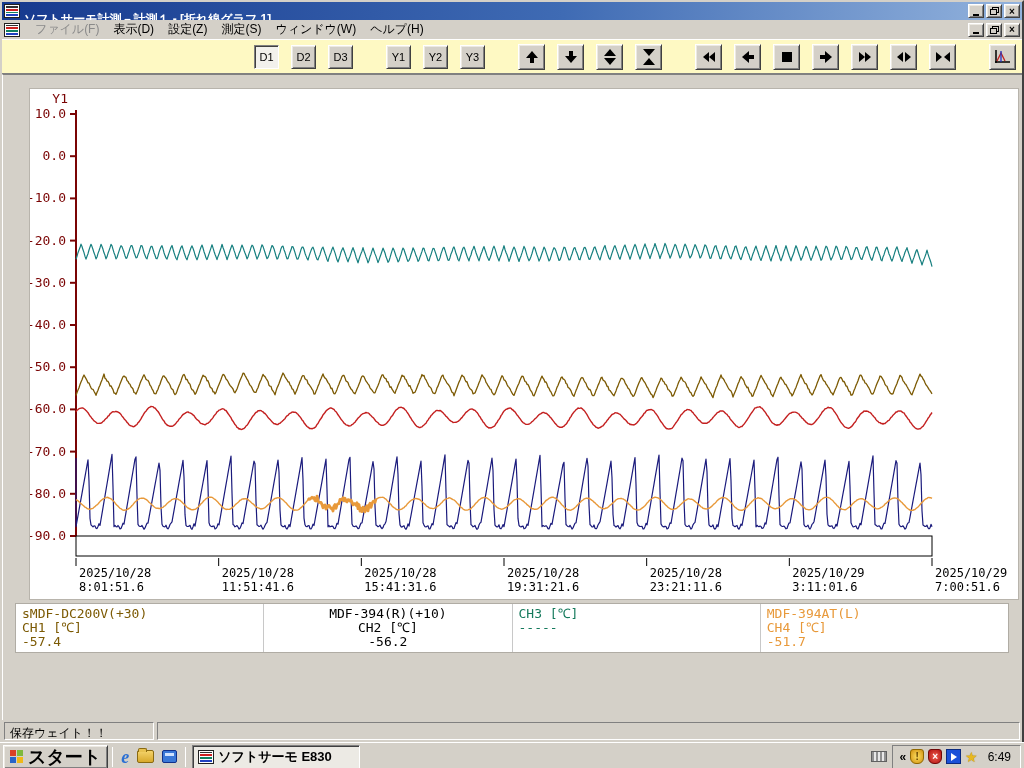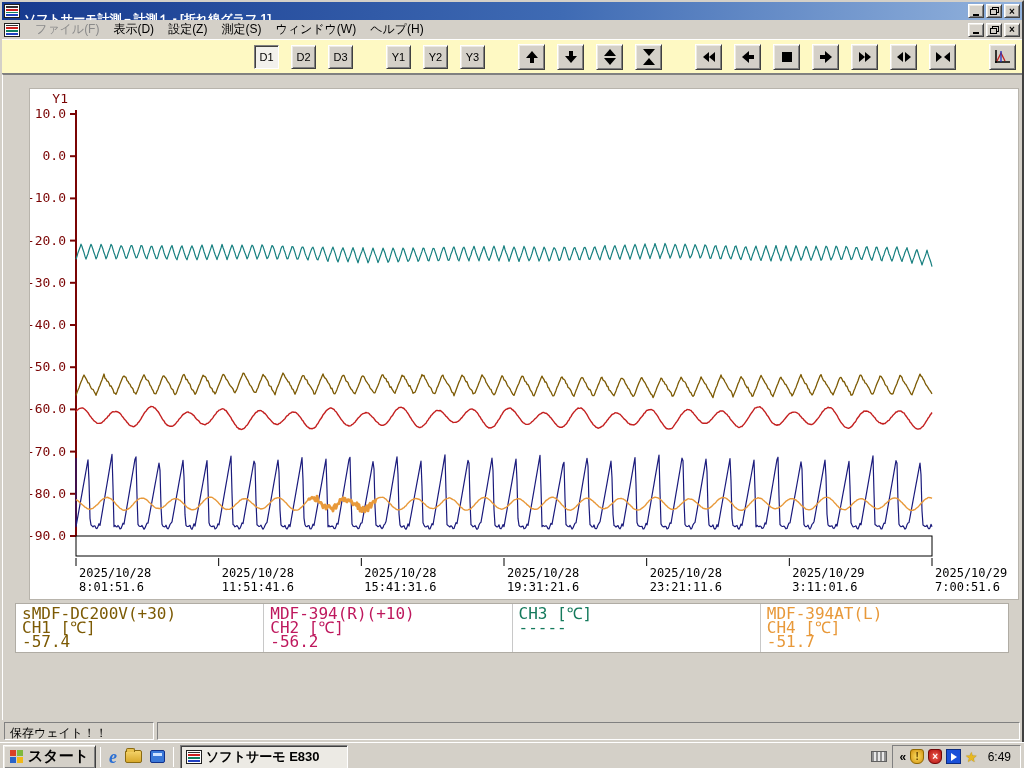--- a/index.html
+++ b/index.html
@@ -50,39 +50,39 @@
   .vstack { display:flex; flex-direction:column; align-items:center; }
   .hstack { display:flex; flex-direction:row; align-items:center; }
   .sq { width:10px; height:10px; background:#000; }
 
   
   #client { position:absolute; left:0; top:72px; width:1020px; height:646px; background:#d4d0c8; border-left:1px solid #ffffff; border-top:1px solid #808080; }
 
   #chart-panel { position:absolute; left:26px; top:13px; width:990px; height:512px; background:#ffffff; border:1px solid #b8b4ac; }
 
   #legend-panel { position:absolute; left:12px; top:528px; width:994px; height:50px; background:#ffffff; border:1px solid #b0aca4; display:flex; }
-  .lcell { flex:1; border-right:1px solid #c8c8c8; padding:3px 6px; font-family:"DejaVu Sans Mono", monospace; font-size:16px; line-height:14px; white-space:nowrap; overflow:hidden; }
+  .lcell { flex:1; border-right:1px solid #c8c8c8; padding:3px 6px; font-family:"DejaVu Sans Mono", monospace; font-size:13px; line-height:14px; white-space:nowrap; overflow:hidden; }
   .lcell:last-child { border-right:none; }
 
   #alarm-row { position:absolute; left:0; top:596px; width:1020px; height:34px; }
   #alarm-btn { position:absolute; left:14px; top:2px; width:86px; height:26px; display:flex; align-items:center; justify-content:center; font-size:12px; }
   #alarm-combo { position:absolute; left:108px; top:2px; width:899px; height:26px; background:#fff; display:flex; }
   #alarm-combo .field { flex:1; padding:4px 5px; font-size:12px; color:#000; }
   #alarm-combo .drop { width:17px; height:22px; margin:1px; display:flex; align-items:center; justify-content:center; }
   .tri-d.xs { border-left-width:4px; border-right-width:4px; border-top-width:5px; }
 
   
   #statusbar { position:absolute; left:0; top:718px; width:1020px; height:22px; background:#d4d0c8; display:flex; align-items:stretch; padding:2px; gap:3px; }
   .status-panel { border:1px solid; border-color:#808080 #ffffff #ffffff #808080; padding:2px 5px; font-size:12px; white-space:nowrap; overflow:hidden; }
   .status-panel.left { width:150px; }
   .status-panel.right { flex:1; }
 
   
   #taskbar { position:absolute; left:-2px; top:740px; width:1024px; height:28px; background:#d4d0c8; border-top:1px solid #ffffff; display:flex; align-items:center; padding:2px 3px; }
-  #start-btn { height:24px; padding:0 6px; display:flex; align-items:center; gap:4px; font-weight:bold; font-size:15px; }
+  #start-btn { height:24px; padding:0 6px; display:flex; align-items:center; gap:4px; font-weight:bold; font-size:18px; }
   .winlogo { width:14px; height:14px; display:grid; grid-template-columns:6px 6px; grid-template-rows:6px 6px; gap:1px; }
   .winlogo i:nth-child(1){ background:#d94126; } .winlogo i:nth-child(2){ background:#7eb93c; }
   .winlogo i:nth-child(3){ background:#2a64c8; } .winlogo i:nth-child(4){ background:#f0b818; }
   .tb-sep { width:1px; height:20px; background:#808080; border-right:1px solid #fff; margin:0 4px; }
   .ql { display:flex; align-items:center; gap:8px; padding:0 4px; }
   .ql-ie { color:#2a6fd4; font-family:"Liberation Serif", serif; font-style:italic; font-weight:bold; font-size:18px; line-height:18px; }
   .ql-folder { width:17px; height:13px; background:linear-gradient(#f4d36a,#d8a92c); border:1px solid #8a6a10; border-radius:2px; position:relative; }
   .ql-folder::before { content:""; position:absolute; left:0; top:-3px; width:7px; height:3px; background:#e8c250; border:1px solid #8a6a10; border-bottom:none; border-radius:2px 2px 0 0; }
   .ql-desktop { width:15px; height:13px; background:#3a78d8; border:1px solid #10308a; border-radius:2px; position:relative; }
   .ql-desktop::before { content:""; position:absolute; left:2px; top:2px; width:9px; height:3px; background:#cfe2ff; }
@@ -297,21 +297,21 @@
           <polyline points="46.0,170.2 47.0,167.3 48.0,163.7 49.0,161.0 50.0,158.6 51.0,155.2 52.0,157.5 53.0,160.8 54.0,163.6 55.0,167.4 56.0,170.1 57.0,167.3 58.0,164.7 59.0,161.0 60.0,158.0 61.0,155.3 62.0,157.6 63.0,160.5 64.0,163.8 65.0,166.4 66.0,169.9 67.0,168.0 68.0,164.4 69.0,161.8 70.0,158.7 71.0,155.3 72.0,157.5 73.0,160.3 74.0,163.8 75.0,166.3 76.0,169.8 77.0,167.8 78.0,164.3 79.0,161.6 80.0,158.7 81.0,155.4 82.0,156.9 83.0,160.4 84.0,163.7 85.0,166.3 86.0,169.8 87.0,168.5 88.0,165.1 89.0,162.1 90.0,159.0 91.0,156.7 92.0,157.7 93.0,160.4 94.0,163.3 95.0,166.7 96.0,169.4 97.0,168.7 98.0,165.3 99.0,162.6 100.0,159.1 101.0,156.6 102.0,156.7 103.0,159.8 104.0,163.2 105.0,166.0 106.0,168.9 107.0,168.5 108.0,165.6 109.0,163.1 110.0,159.7 111.0,156.5 112.0,156.8 113.0,159.9 114.0,163.6 115.0,166.2 116.0,168.9 117.0,169.8 118.0,165.9 119.0,163.4 120.0,160.0 121.0,157.4 122.0,157.3 123.0,160.2 124.0,163.7 125.0,166.2 126.0,169.4 127.0,169.8 128.0,167.2 129.0,163.4 130.0,160.4 131.0,158.1 132.0,156.7 133.0,159.9 134.0,163.7 135.0,166.6 136.0,168.9 137.0,170.1 138.0,167.0 139.0,164.1 140.0,161.1 141.0,158.2 142.0,156.5 143.0,160.0 144.0,163.5 145.0,166.6 146.0,169.2 147.0,170.8 148.0,167.0 149.0,164.3 150.0,161.2 151.0,158.3 152.0,156.8 153.0,159.9 154.0,163.2 155.0,166.2 156.0,169.0 157.0,170.8 158.0,167.3 159.0,164.9 160.0,161.7 161.0,158.8 162.0,156.9 163.0,159.2 164.0,162.2 165.0,165.8 166.0,168.5 167.0,170.8 168.0,168.0 169.0,164.6 170.0,161.1 171.0,158.2 172.0,156.0 173.0,159.0 174.0,162.7 175.0,165.5 176.0,168.8 177.0,170.6 178.0,167.8 179.0,164.9 180.0,161.9 181.0,158.9 182.0,155.8 183.0,158.9 184.0,162.2 185.0,165.2 186.0,167.8 187.0,170.6 188.0,167.4 189.0,165.1 190.0,162.0 191.0,159.0 192.0,155.3 193.0,158.5 194.0,161.2 195.0,164.4 196.0,167.1 197.0,170.7 198.0,167.7 199.0,165.0 200.0,161.5 201.0,158.7 202.0,156.0 203.0,158.0 204.0,161.4 205.0,164.1 206.0,167.7 207.0,170.0 208.0,167.6 209.0,164.6 210.0,162.3 211.0,158.9 212.0,156.0 213.0,158.4 214.0,161.3 215.0,164.0 216.0,166.5 217.0,169.9 218.0,168.0 219.0,164.6 220.0,161.9 221.0,158.6 222.0,156.2 223.0,157.2 224.0,160.2 225.0,163.5 226.0,166.8 227.0,170.1 228.0,168.1 229.0,165.3 230.0,162.7 231.0,158.9 232.0,155.8 233.0,157.4 234.0,160.4 235.0,163.5 236.0,166.8 237.0,169.7 238.0,168.5 239.0,165.9 240.0,162.8 241.0,159.4 242.0,156.5 243.0,157.5 244.0,159.9 245.0,163.3 246.0,167.0 247.0,170.1 248.0,169.0 249.0,165.7 250.0,163.4 251.0,159.7 252.0,157.5 253.0,157.1 254.0,160.7 255.0,163.3 256.0,166.7 257.0,169.8 258.0,169.7 259.0,166.4 260.0,163.5 261.0,160.8 262.0,157.5 263.0,157.8 264.0,160.5 265.0,163.6 266.0,167.1 267.0,170.1 268.0,170.0 269.0,167.3 270.0,164.1 271.0,160.6 272.0,158.2 273.0,158.0 274.0,160.5 275.0,164.2 276.0,166.9 277.0,169.4 278.0,171.0 279.0,167.4 280.0,164.4 281.0,161.6 282.0,159.2 283.0,158.2 284.0,160.9 285.0,164.3 286.0,167.5 287.0,170.3 288.0,170.9 289.0,167.9 290.0,165.7 291.0,162.2 292.0,159.4 293.0,158.1 294.0,161.2 295.0,164.3 296.0,167.1 297.0,170.5 298.0,172.4 299.0,168.6 300.0,165.8 301.0,163.4 302.0,160.3 303.0,158.1 304.0,161.1 305.0,163.9 306.0,167.3 307.0,170.8 308.0,173.0 309.0,170.0 310.0,166.9 311.0,163.2 312.0,160.8 313.0,158.7 314.0,161.5 315.0,164.2 316.0,167.4 317.0,170.3 318.0,172.9 319.0,169.8 320.0,167.4 321.0,164.4 322.0,161.2 323.0,158.6 324.0,161.5 325.0,164.3 326.0,168.2 327.0,170.8 328.0,173.9 329.0,170.3 330.0,167.2 331.0,164.6 332.0,162.2 333.0,158.6 334.0,162.1 335.0,164.8 336.0,167.9 337.0,170.3 338.0,173.8 339.0,171.5 340.0,167.8 341.0,165.2 342.0,161.9 343.0,159.0 344.0,162.0 345.0,164.9 346.0,167.4 347.0,170.4 348.0,173.6 349.0,171.1 350.0,168.0 351.0,165.2 352.0,162.2 353.0,159.1 354.0,161.5 355.0,164.0 356.0,167.8 357.0,170.2 358.0,173.3 359.0,171.9 360.0,168.7 361.0,165.2 362.0,161.9 363.0,159.0 364.0,161.1 365.0,164.0 366.0,167.2 367.0,169.5 368.0,172.9 369.0,171.6 370.0,168.3 371.0,165.6 372.0,161.9 373.0,159.0 374.0,160.6 375.0,163.7 376.0,166.7 377.0,170.0 378.0,172.4 379.0,171.3 380.0,169.0 381.0,165.5 382.0,162.8 383.0,158.9 384.0,160.7 385.0,163.4 386.0,166.6 387.0,168.8 388.0,172.4 389.0,171.1 390.0,168.0 391.0,165.3 392.0,162.4 393.0,159.2 394.0,159.3 395.0,162.9 396.0,165.4 397.0,168.3 398.0,171.5 399.0,171.9 400.0,168.3 401.0,165.6 402.0,162.4 403.0,159.4 404.0,159.5 405.0,162.4 406.0,165.3 407.0,168.5 408.0,171.6 409.0,171.4 410.0,168.9 411.0,164.9 412.0,162.1 413.0,159.2 414.0,158.3 415.0,161.2 416.0,164.6 417.0,167.8 418.0,171.2 419.0,171.4 420.0,168.7 421.0,164.9 422.0,162.8 423.0,159.4 424.0,157.9 425.0,160.9 426.0,164.6 427.0,167.0 428.0,170.5 429.0,171.9 430.0,168.7 431.0,165.4 432.0,162.2 433.0,159.2 434.0,158.2 435.0,160.6 436.0,164.0 437.0,167.1 438.0,169.6 439.0,171.9 440.0,168.2 441.0,166.0 442.0,162.0 443.0,159.9 444.0,157.3 445.0,160.3 446.0,163.7 447.0,166.5 448.0,169.3 449.0,171.9 450.0,168.3 451.0,165.3 452.0,162.8 453.0,159.8 454.0,157.6 455.0,160.7 456.0,163.8 457.0,166.9 458.0,169.3 459.0,171.5 460.0,169.0 461.0,166.3 462.0,162.9 463.0,159.3 464.0,157.2 465.0,159.9 466.0,163.1 467.0,166.8 468.0,169.4 469.0,172.0 470.0,168.7 471.0,166.3 472.0,162.9 473.0,160.0 474.0,156.7 475.0,160.5 476.0,163.5 477.0,165.7 478.0,168.9 479.0,172.4 480.0,169.5 481.0,166.3 482.0,163.2 483.0,160.2 484.0,158.0 485.0,160.1 486.0,163.3 487.0,166.6 488.0,169.5 489.0,172.5 490.0,169.3 491.0,166.9 492.0,163.9 493.0,160.6 494.0,157.4 495.0,159.5 496.0,162.8 497.0,166.4 498.0,169.3 499.0,171.8 500.0,170.1 501.0,167.5 502.0,164.5 503.0,160.8 504.0,157.9 505.0,159.5 506.0,162.8 507.0,166.0 508.0,168.6 509.0,172.1 510.0,170.0 511.0,167.2 512.0,164.2 513.0,161.3 514.0,158.1 515.0,159.7 516.0,162.9 517.0,165.9 518.0,168.8 519.0,172.0 520.0,170.7 521.0,167.4 522.0,164.1 523.0,161.1 524.0,158.7 525.0,159.7 526.0,162.1 527.0,165.1 528.0,168.2 529.0,171.5 530.0,170.7 531.0,168.0 532.0,164.4 533.0,161.1 534.0,158.2 535.0,158.6 536.0,161.8 537.0,165.1 538.0,168.2 539.0,171.0 540.0,170.7 541.0,167.6 542.0,165.0 543.0,161.7 544.0,159.0 545.0,158.6 546.0,161.9 547.0,164.3 548.0,167.2 549.0,170.5 550.0,170.8 551.0,167.2 552.0,164.5 553.0,161.9 554.0,158.7 555.0,158.3 556.0,160.5 557.0,164.1 558.0,167.3 559.0,170.2 560.0,170.3 561.0,167.3 562.0,164.5 563.0,161.7 564.0,158.8 565.0,157.9 566.0,160.7 567.0,163.7 568.0,166.4 569.0,169.2 570.0,170.9 571.0,167.3 572.0,163.8 573.0,161.2 574.0,158.2 575.0,156.5 576.0,160.4 577.0,163.0 578.0,166.3 579.0,169.2 580.0,170.5 581.0,167.4 582.0,164.1 583.0,161.2 584.0,158.1 585.0,156.7 586.0,159.4 587.0,162.4 588.0,165.1 589.0,168.4 590.0,170.3 591.0,166.9 592.0,163.8 593.0,160.5 594.0,157.6 595.0,156.0 596.0,159.1 597.0,162.0 598.0,164.3 599.0,167.1 600.0,170.2 601.0,167.1 602.0,163.8 603.0,160.6 604.0,157.7 605.0,155.4 606.0,157.6 607.0,161.1 608.0,164.5 609.0,167.1 610.0,170.1 611.0,167.0 612.0,163.8 613.0,160.4 614.0,157.7 615.0,154.9 616.0,157.9 617.0,160.3 618.0,164.1 619.0,166.4 620.0,169.6 621.0,166.4 622.0,163.5 623.0,160.3 624.0,157.9 625.0,154.5 626.0,157.5 627.0,160.7 628.0,162.9 629.0,166.2 630.0,169.7 631.0,166.3 632.0,164.1 633.0,161.2 634.0,157.8 635.0,154.4 636.0,156.6 637.0,159.9 638.0,163.5 639.0,165.7 640.0,169.2 641.0,167.1 642.0,164.0 643.0,160.9 644.0,158.1 645.0,155.4 646.0,156.7 647.0,160.1 648.0,162.6 649.0,166.0 650.0,169.0 651.0,167.5 652.0,164.5 653.0,161.9 654.0,157.8 655.0,155.1 656.0,156.9 657.0,159.7 658.0,162.4 659.0,166.3 660.0,169.0 661.0,167.4 662.0,165.3 663.0,161.3 664.0,158.6 665.0,155.6 666.0,157.3 667.0,160.3 668.0,162.4 669.0,165.4 670.0,169.0 671.0,167.8 672.0,165.3 673.0,162.2 674.0,158.8 675.0,155.8 676.0,156.8 677.0,159.5 678.0,162.8 679.0,166.0 680.0,169.3 681.0,169.2 682.0,165.4 683.0,163.3 684.0,159.4 685.0,157.0 686.0,156.7 687.0,160.5 688.0,162.7 689.0,166.4 690.0,169.7 691.0,169.7 692.0,166.5 693.0,163.1 694.0,160.8 695.0,157.6 696.0,156.8 697.0,159.9 698.0,163.7 699.0,166.2 700.0,168.8 701.0,169.8 702.0,167.0 703.0,163.5 704.0,161.3 705.0,157.5 706.0,156.9 707.0,160.0 708.0,163.6 709.0,166.2 710.0,169.2 711.0,170.6 712.0,167.6 713.0,164.1 714.0,161.3 715.0,158.4 716.0,157.8 717.0,160.8 718.0,163.9 719.0,166.1 720.0,169.7 721.0,171.3 722.0,167.9 723.0,164.7 724.0,162.3 725.0,159.2 726.0,157.1 727.0,160.4 728.0,163.2 729.0,166.4 730.0,169.3 731.0,171.5 732.0,168.6 733.0,165.7 734.0,162.5 735.0,159.4 736.0,156.7 737.0,160.1 738.0,162.8 739.0,165.9 740.0,169.4 741.0,172.0 742.0,168.2 743.0,165.7 744.0,162.9 745.0,159.6 746.0,156.5 747.0,159.9 748.0,163.6 749.0,165.7 750.0,169.5 751.0,171.8 752.0,168.9 753.0,166.0 754.0,162.6 755.0,159.8 756.0,156.7 757.0,160.0 758.0,163.2 759.0,166.3 760.0,169.0 761.0,171.9 762.0,168.4 763.0,166.1 764.0,163.3 765.0,159.5 766.0,156.7 767.0,159.1 768.0,162.3 769.0,165.3 770.0,168.1 771.0,171.3 772.0,169.0 773.0,166.5 774.0,162.5 775.0,160.1 776.0,157.4 777.0,159.1 778.0,162.3 779.0,165.4 780.0,168.6 781.0,171.4 782.0,168.9 783.0,166.0 784.0,163.0 785.0,160.7 786.0,157.1 787.0,159.4 788.0,161.7 789.0,165.3 790.0,168.0 791.0,171.3 792.0,169.8 793.0,166.1 794.0,163.5 795.0,159.9 796.0,157.2 797.0,158.2 798.0,161.4 799.0,164.5 800.0,168.2 801.0,171.1 802.0,169.1 803.0,166.6 804.0,163.7 805.0,160.2 806.0,157.1 807.0,158.2 808.0,161.4 809.0,164.6 810.0,167.4 811.0,170.5 812.0,170.0 813.0,166.6 814.0,163.3 815.0,160.9 816.0,157.3 817.0,158.4 818.0,160.9 819.0,164.4 820.0,167.0 821.0,170.6 822.0,169.9 823.0,167.2 824.0,163.9 825.0,161.0 826.0,158.5 827.0,158.6 828.0,161.3 829.0,164.6 830.0,167.7 831.0,169.9 832.0,170.4 833.0,167.3 834.0,164.5 835.0,161.8 836.0,158.5 837.0,157.6 838.0,160.7 839.0,164.2 840.0,167.2 841.0,169.9 842.0,171.3 843.0,168.3 844.0,164.4 845.0,162.0 846.0,158.4 847.0,158.2 848.0,161.4 849.0,164.3 850.0,166.9 851.0,170.9 852.0,171.8 853.0,167.9 854.0,165.7 855.0,162.3 856.0,159.8 857.0,158.2 858.0,161.4 859.0,164.9 860.0,167.0 861.0,170.3 862.0,172.1 863.0,169.3 864.0,166.1 865.0,162.7 866.0,159.8 867.0,157.9 868.0,161.2 869.0,164.7 870.0,167.3 871.0,170.3 872.0,172.5 873.0,169.1 874.0,166.5 875.0,163.3 876.0,161.1 877.0,158.6 878.0,162.3 879.0,165.1 880.0,168.2 881.0,171.2 882.0,174.3 883.0,170.9 884.0,168.4 885.0,165.2 886.0,162.2 887.0,160.7 888.0,163.8 889.0,167.1 890.0,170.3 891.0,172.5 892.0,176.0 893.0,172.9 894.0,170.1 895.0,167.6 896.0,164.7 897.0,161.2 898.0,164.9 899.0,168.1 900.0,170.7 901.0,173.8 902.0,177.6" fill="none" stroke="#167f7f" stroke-width="1.2" stroke-linejoin="round"></polyline>
         </svg>
     </div>
 
     <div id="legend-panel">
       <div class="lcell" style="color: rgb(124, 90, 4);">
         <div>sMDF-DC200V(+30)</div>
         <div>CH1 [℃]</div>
         <div>-57.4</div>
       </div>
-      <div class="lcell" style="color: #be185d;">
+      <div class="lcell" style="color: #000000; text-align: center;">
         <div>MDF-394(R)(+10)</div>
         <div>CH2 [℃]</div>
         <div>-56.2</div>
       </div>
       <div class="lcell" style="color: rgb(21, 122, 92);">
         <div></div>
         <div>CH3 [℃]</div>
         <div>-----</div>
       </div>
       <div class="lcell" style="color: rgb(232, 153, 58);">

